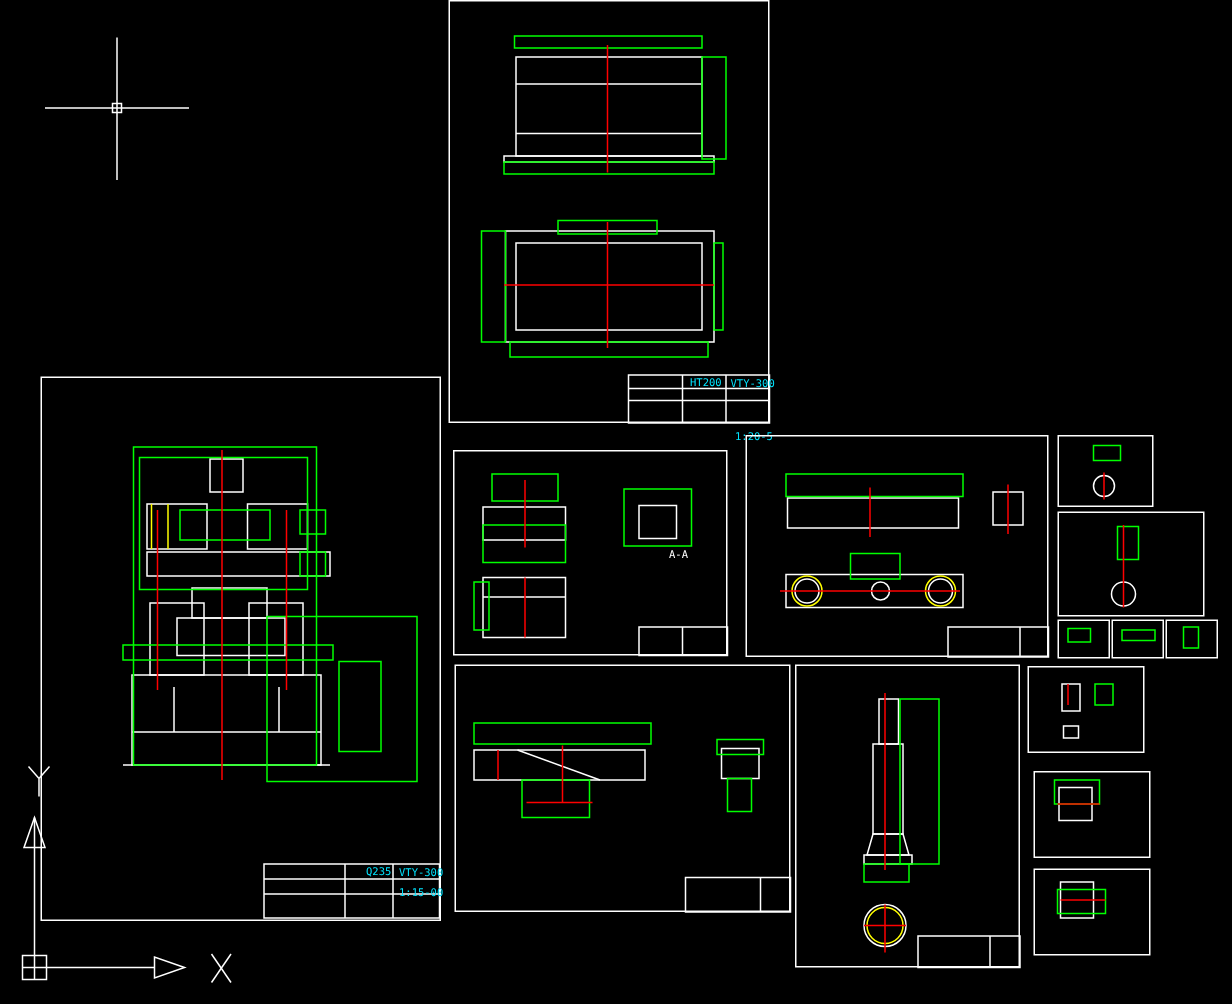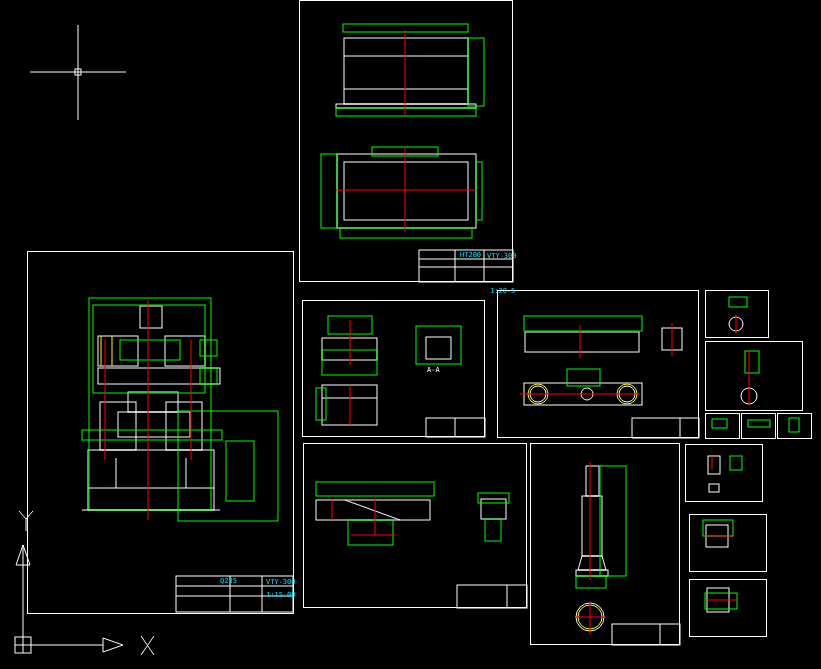--- a/index.html
+++ b/index.html
@@ -69,21 +69,21 @@
       <line x1="112" y1="336" x2="112" y2="366"></line>
     </g>
   <g stroke="#fff" fill="none">
     <rect x="176" y="576" width="117" height="36"></rect>
     <line x1="176" y1="586" x2="293" y2="586"></line>
     <line x1="176" y1="596" x2="293" y2="596"></line>
     <line x1="230" y1="576" x2="230" y2="612"></line>
     <line x1="262" y1="576" x2="262" y2="612"></line>
   </g>
 </svg>
-<div class="tb-text" style="left:220px;top:577px;">Q235</div>
+<div class="tb-text" style="left:244px;top:577px;">Q235</div>
 <div class="tb-text" style="left:266px;top:578px;">VTY-300</div>
 <div class="tb-text" style="left:266px;top:591px;text-align:right;">1:15-00</div>
 
 <div class="sheet" style="left:299px;top:0px;width:214px;height:282px;"></div>
 <svg width="821" height="669">
   <g stroke="#fff" fill="none">
     <rect x="344" y="38" width="124" height="66"></rect>
     <line x1="344" y1="56" x2="468" y2="56"></line>
     <line x1="344" y1="89" x2="468" y2="89"></line>
     <rect x="336" y="104" width="140" height="4"></rect>
@@ -132,21 +132,21 @@
   </g>
   <g stroke="#f00">
       <line x1="350" y1="320" x2="350" y2="365"></line>
       <line x1="350" y1="385" x2="350" y2="425"></line>
     </g>
   <g stroke="#fff" fill="none">
       <rect x="426" y="418" width="59" height="19"></rect>
       <line x1="455" y1="418" x2="455" y2="437"></line>
     </g>
 </svg>
-<div class="tb-text" style="left:427px;top:366px;color:#fff;">A-A</div>
+<div class="tb-text" style="left:446px;top:366px;color:#fff;">A-A</div>
 
 <div class="sheet" style="left:497px;top:290px;width:202px;height:148px;"></div>
 <svg width="821" height="669">
   <g stroke="#fff" fill="none">
     <rect x="525" y="332" width="114" height="20"></rect>
     <rect x="524" y="383" width="118" height="22"></rect>
     <circle cx="538" cy="394" r="8"></circle>
       <circle cx="587" cy="394" r="6"></circle>
       <circle cx="627" cy="394" r="8"></circle>
     <rect x="662" y="328" width="20" height="22"></rect>

